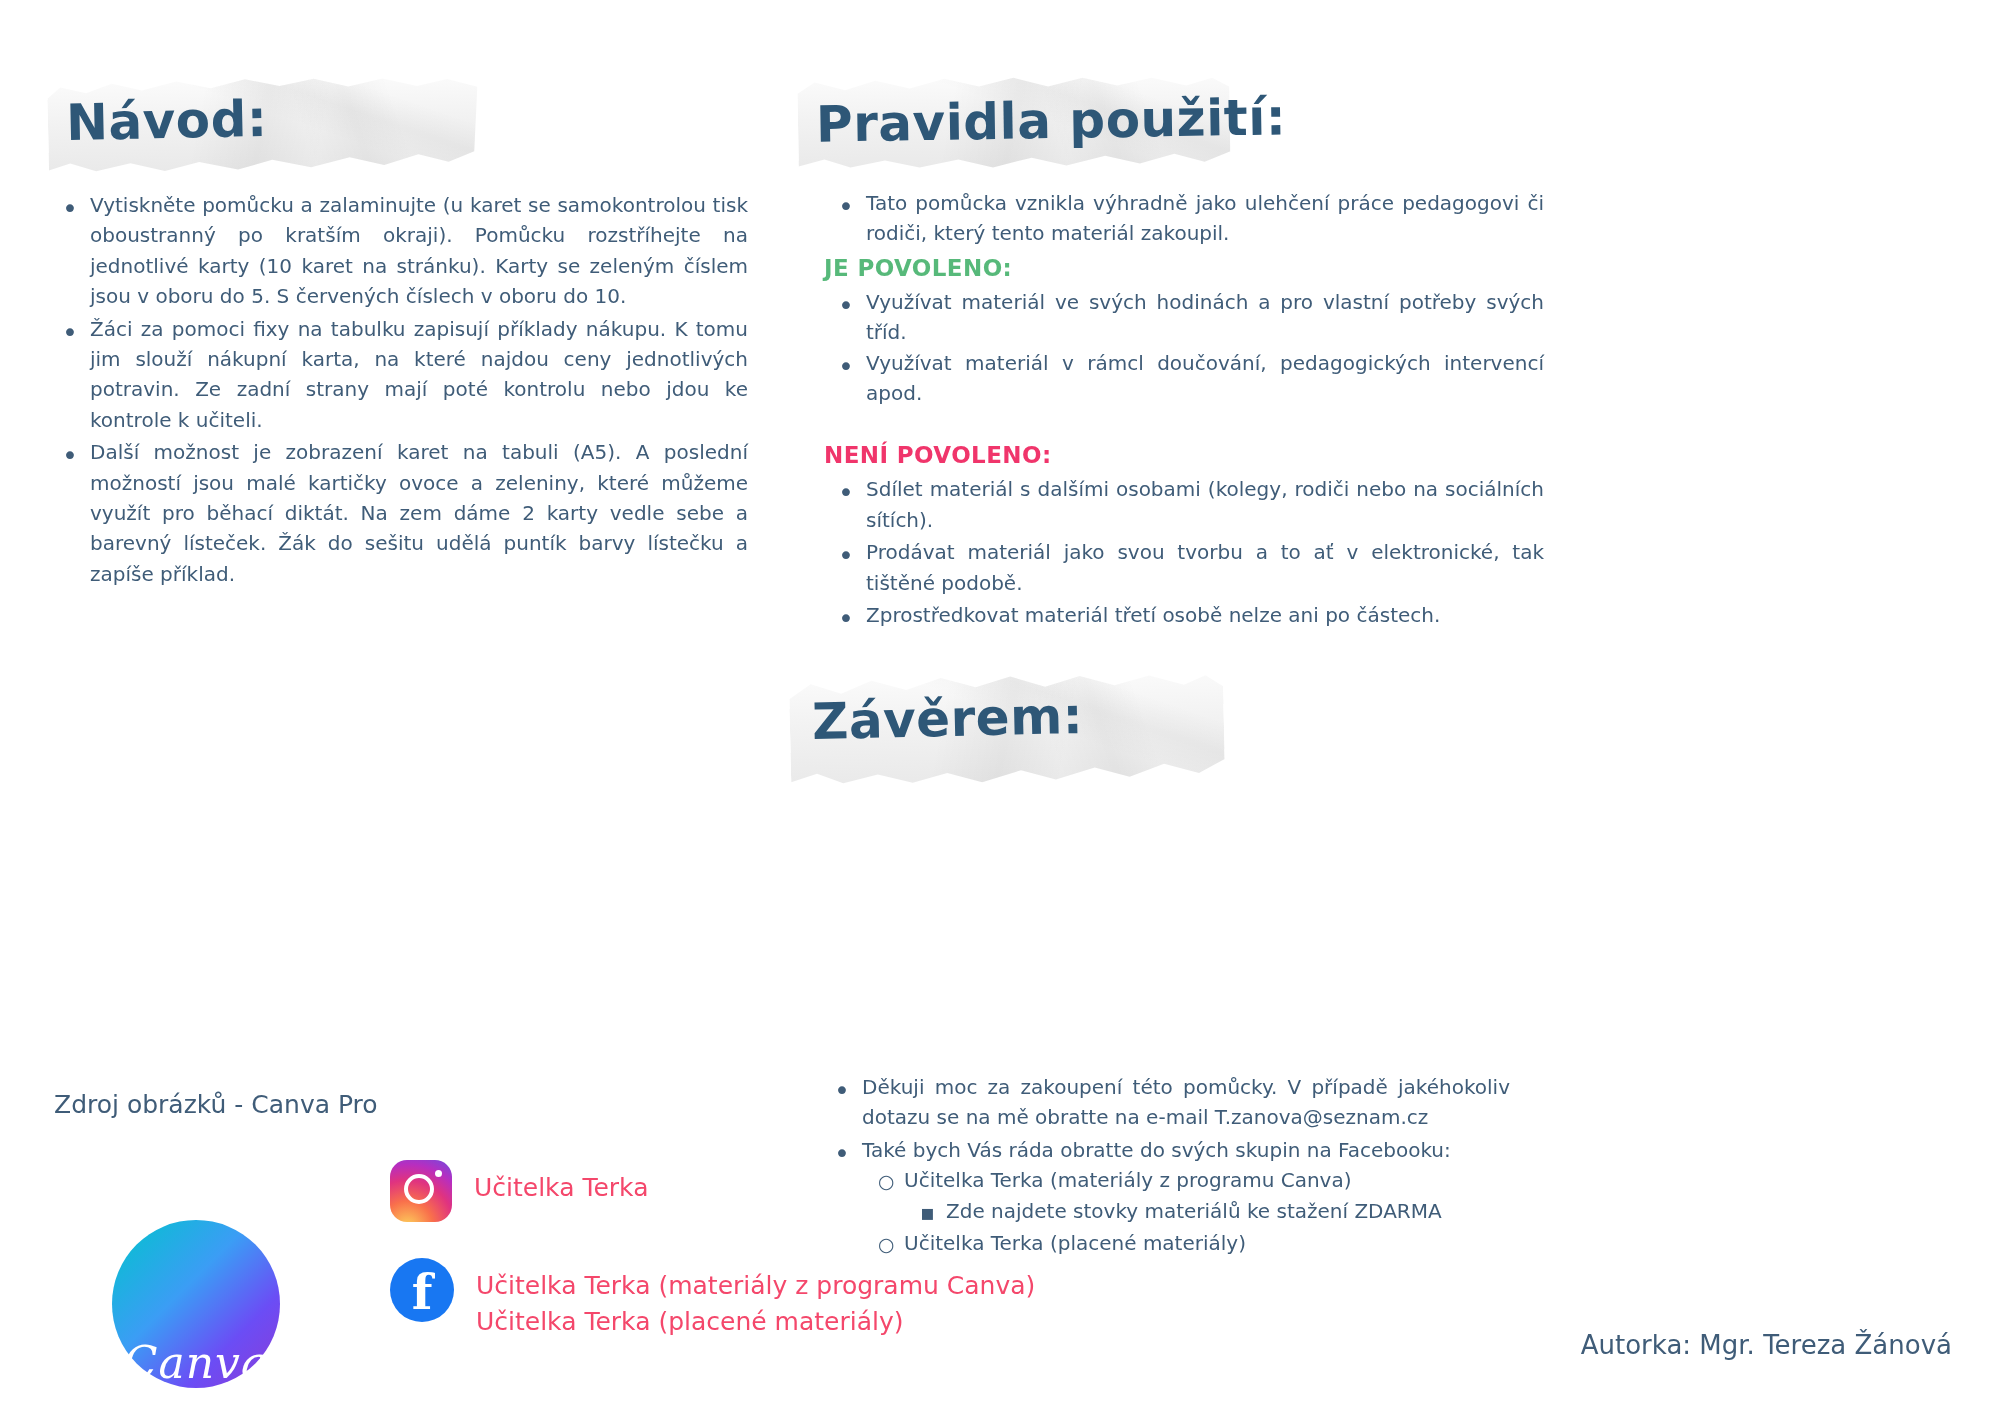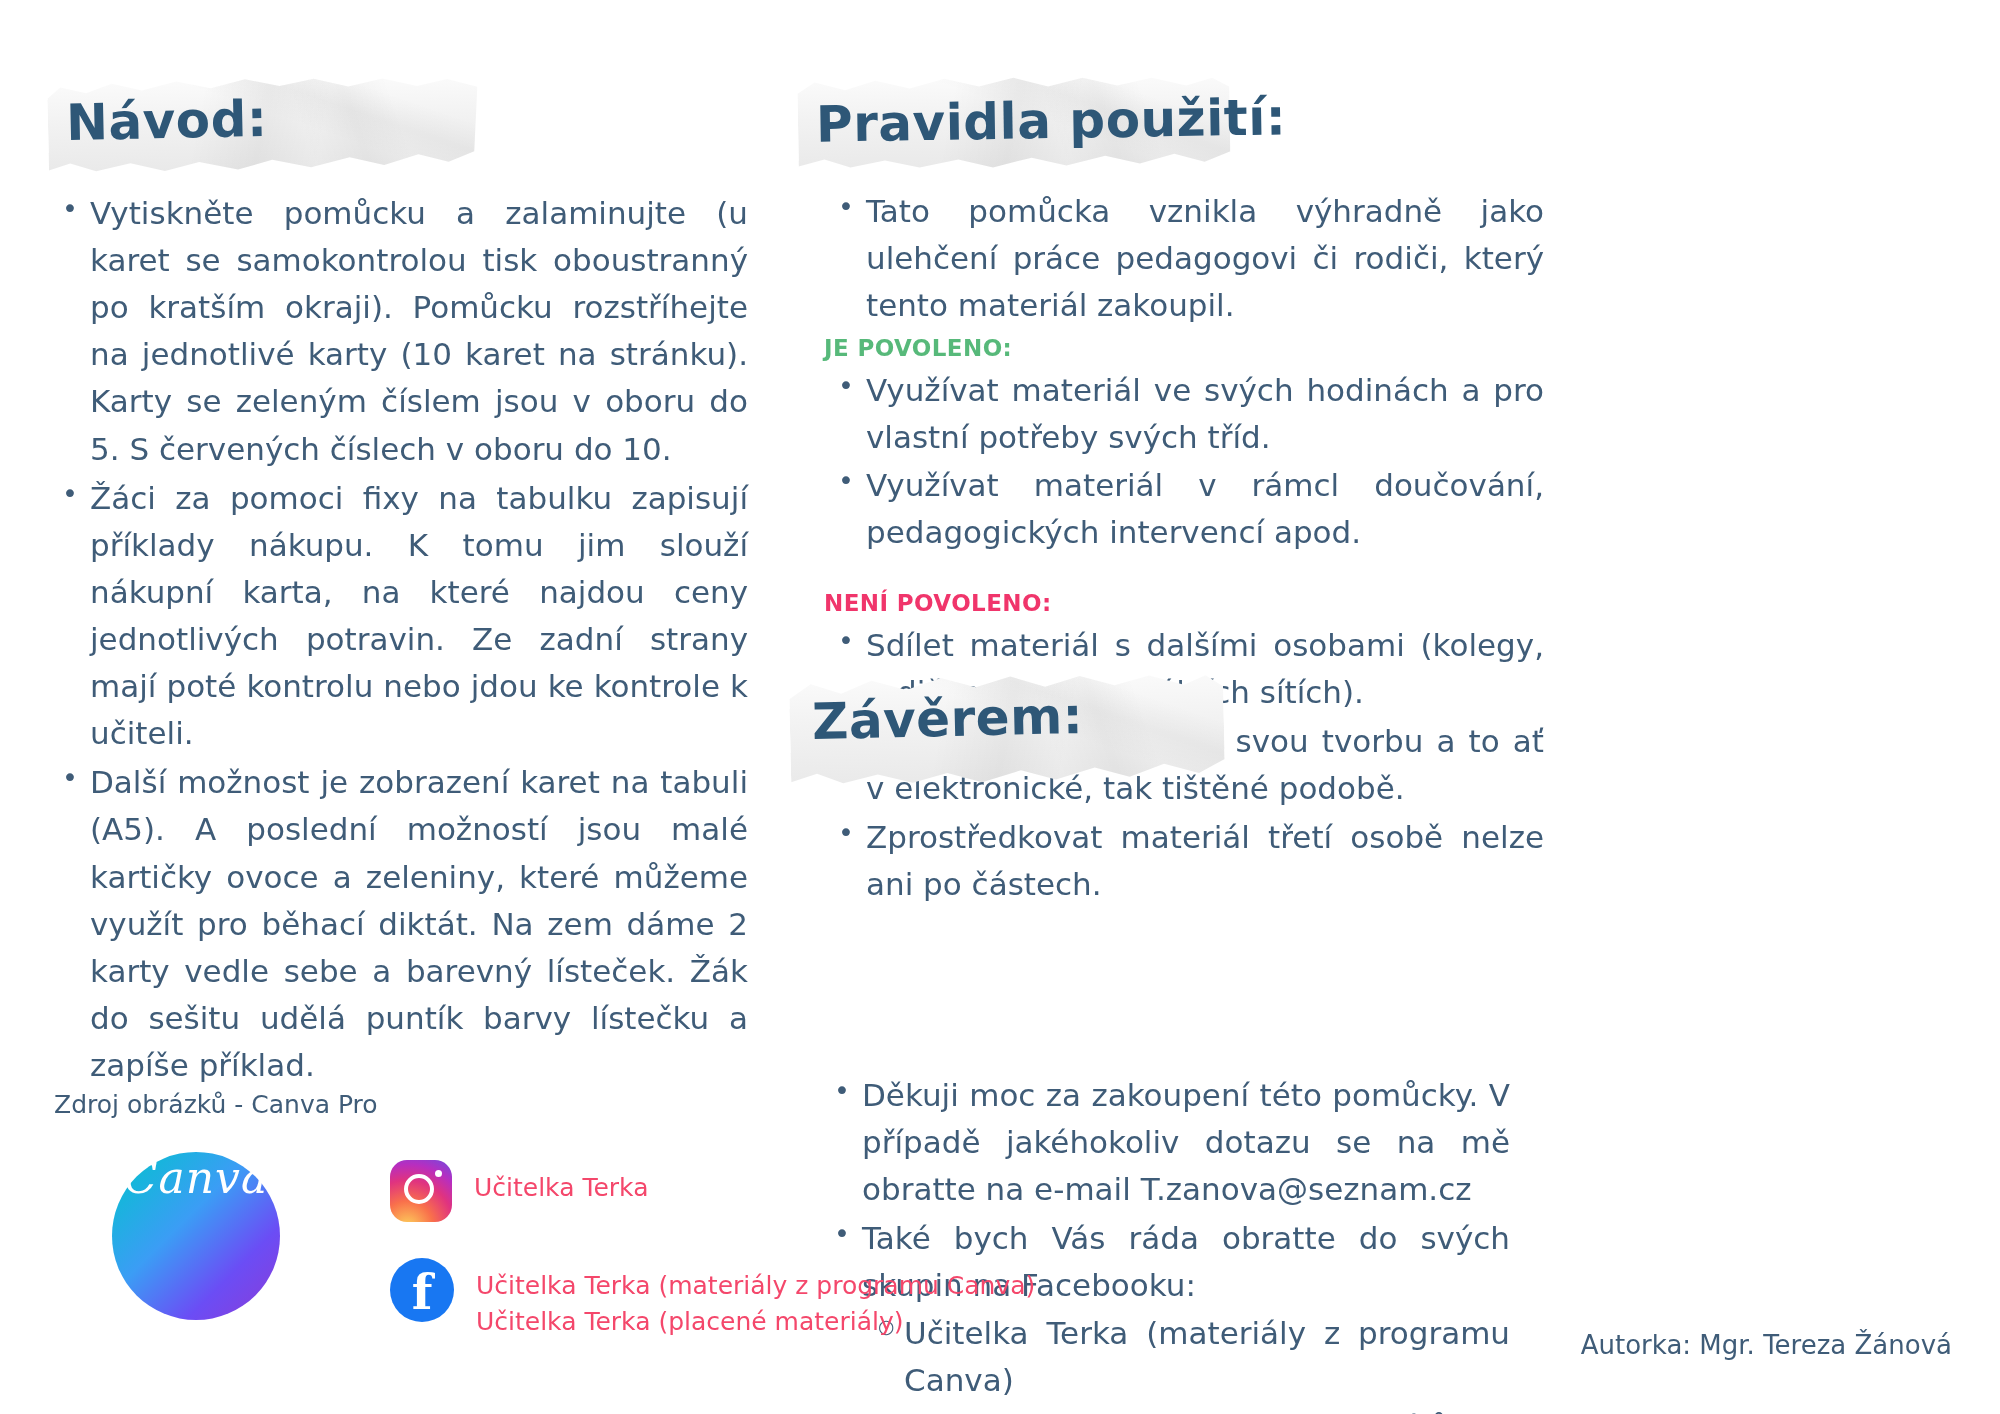--- a/index.html
+++ b/index.html
@@ -96,21 +96,21 @@
   ul.bullets {
     list-style: none;
     margin: 0;
     padding: 0;
   }
   ul.bullets > li {
     position: relative;
     padding-left: 42px;
     margin-bottom: 2px;
     font-family: "DejaVu Sans", sans-serif;
-    font-size: 31px;
+    font-size: 20px;
     line-height: 1.52;
     color: #3f5c78;
     text-align: justify;
   }
   ul.bullets > li::before {
     content: "•";
     position: absolute;
     left: 14px;
     top: -2px;
     font-size: 27px;
@@ -166,27 +166,27 @@
     left: 54px;
     top: 1090px;
     font-family: "DejaVu Sans", sans-serif;
     font-size: 25px;
     color: #3f5c78;
   }
 
   #canva-logo {
     position: absolute;
     left: 112px;
-    top: 1152px;
+    top: 1220px;
     width: 168px;
     height: 168px;
     border-radius: 50%;
     background: linear-gradient(135deg, #00c4cc 0%, #3b9df5 42%, #6b4df5 72%, #8c3bd6 100%);
     display: flex;
-    align-items: flex-start;
+    align-items: flex-end;
     justify-content: center;
   }
   #canva-logo .word {
     font-family: "DejaVu Serif", serif;
     font-style: italic;
     color: #ffffff;
     font-size: 44px;
     letter-spacing: 1px;
   }
 

